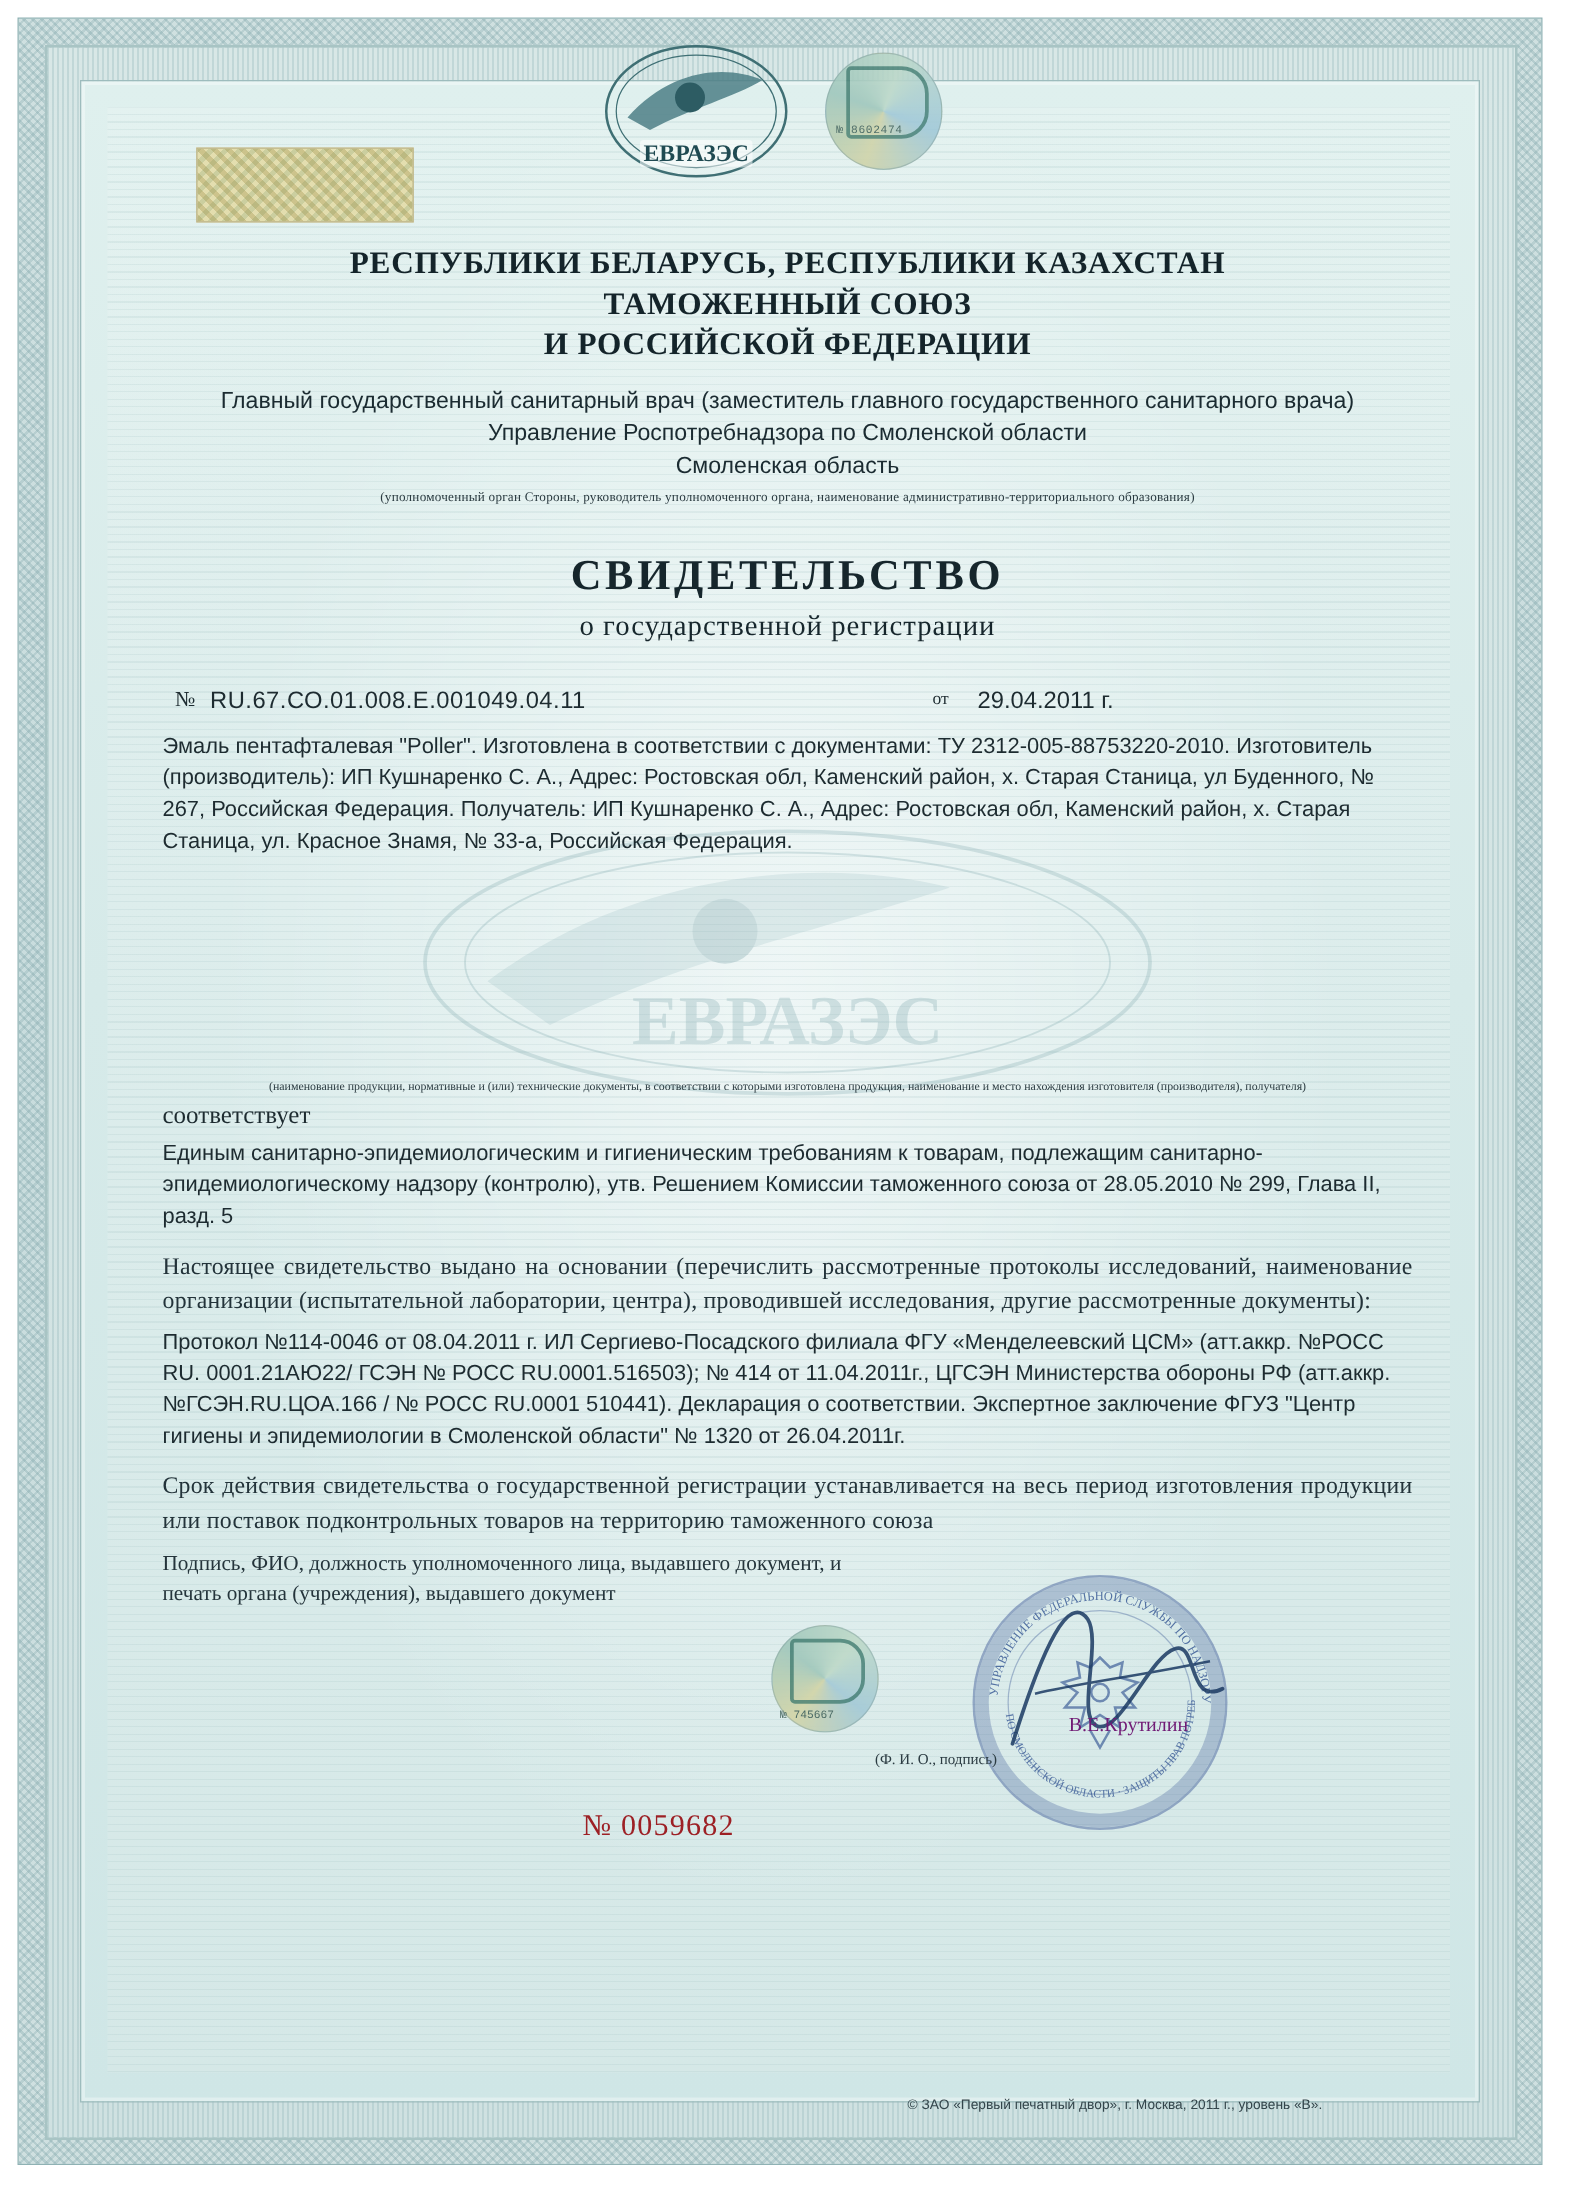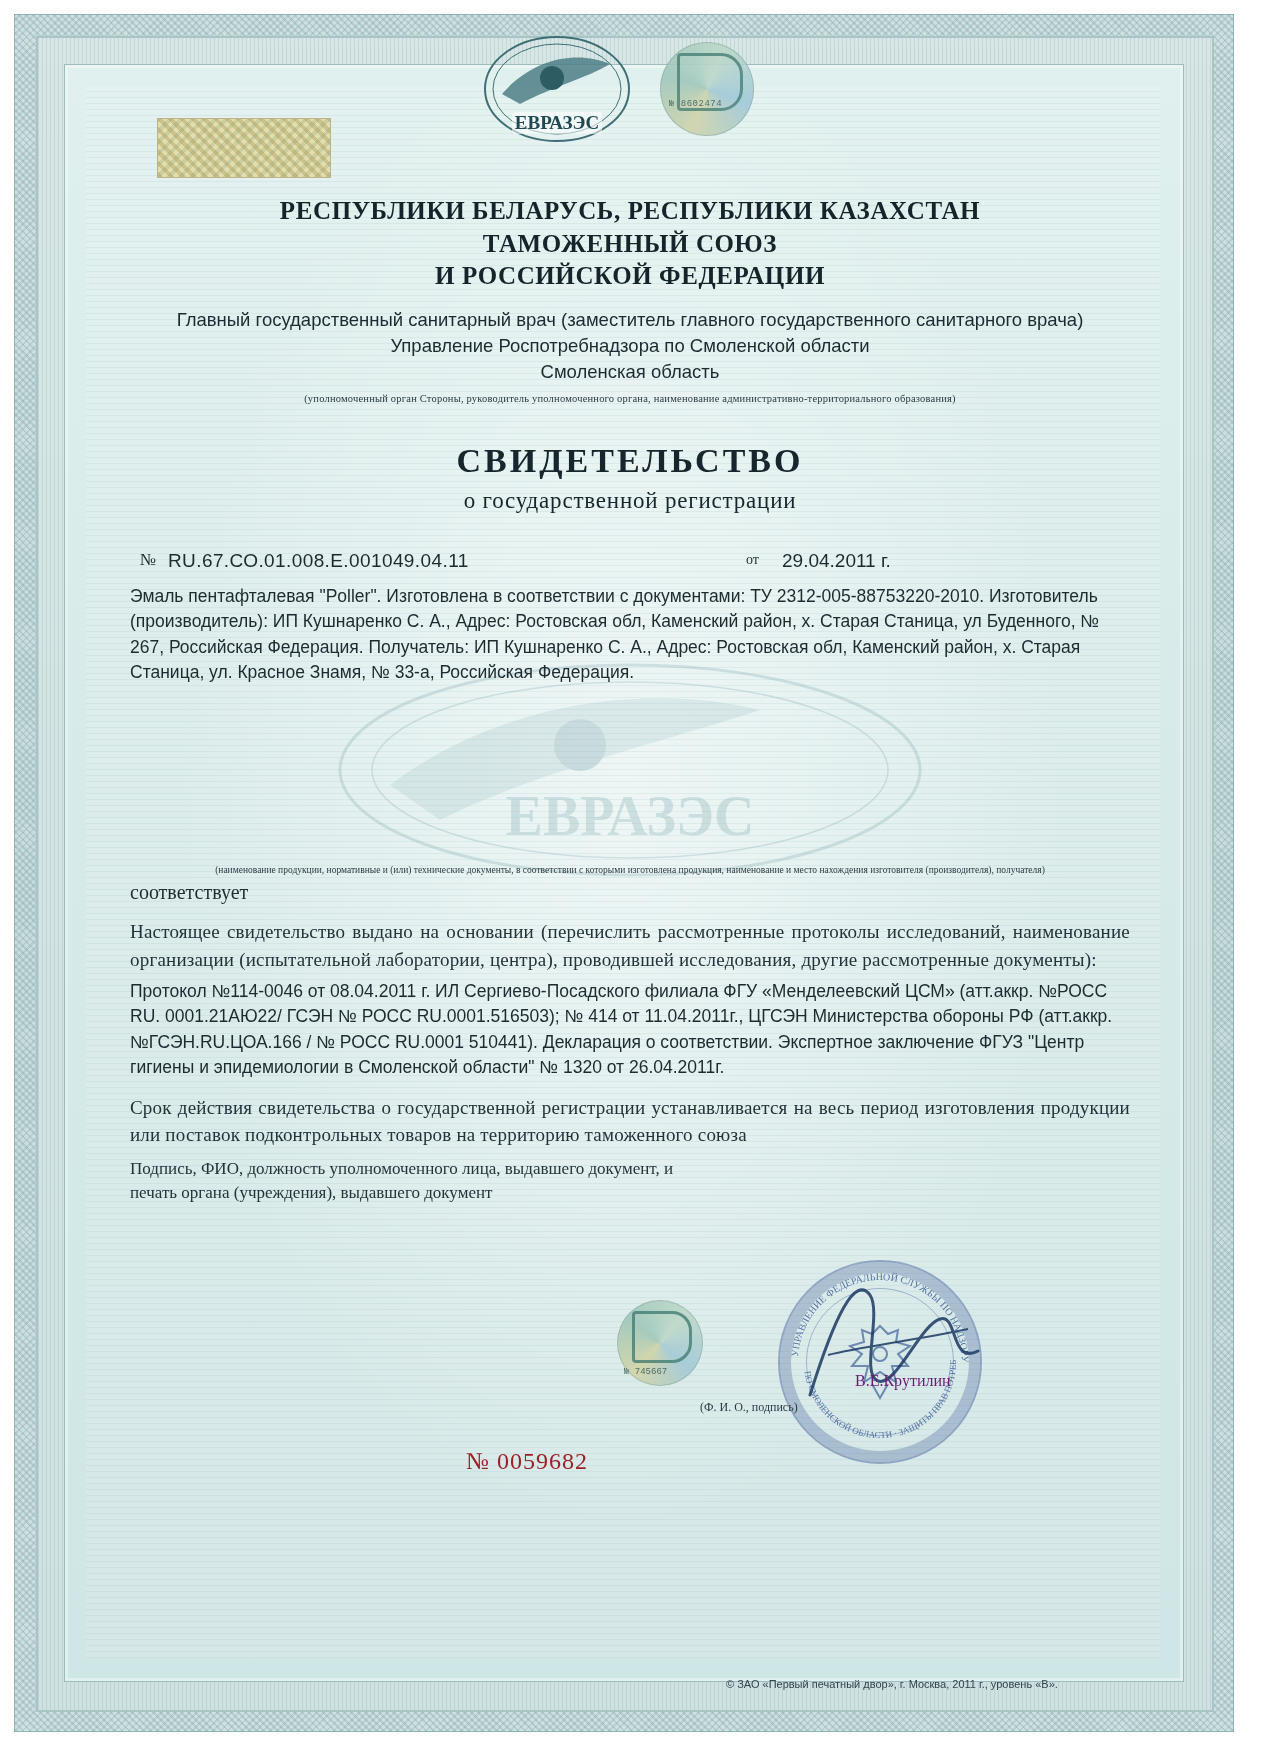--- a/index.html
+++ b/index.html
@@ -366,20 +366,21 @@
       <span class="date">29.04.2011 г.</span>
     </div>
 
     <div class="body-text">Эмаль пентафталевая "Poller". Изготовлена в соответствии с документами: ТУ 2312-005-88753220-2010. Изготовитель (производитель): ИП Кушнаренко С. А., Адрес: Ростовская обл, Каменский район, х. Старая Станица, ул Буденного, № 267, Российская Федерация. Получатель: ИП Кушнаренко С. А., Адрес: Ростовская обл, Каменский район, х. Старая Станица, ул. Красное Знамя, № 33-а, Российская Федерация.</div>
 
     <div class="spacer-prod"></div>
 
     <div class="small-caption">(наименование продукции, нормативные и (или) технические документы, в соответствии с которыми изготовлена продукция, наименование и место нахождения изготовителя (производителя), получателя)</div>
 
     <div class="sootv">соответствует</div>
+    <div class="body-text">Единым санитарно-эпидемиологическим и гигиеническим требованиям к товарам, подлежащим санитарно-эпидемиологическому надзору (контролю), утв. Решением Комиссии таможенного союза от 28.05.2010 № 299, Глава II, разд. 5</div>
 
 
 
     <div class="serif-para block-gap">Настоящее свидетельство выдано на основании (перечислить рассмотренные протоколы исследований, наименование организации (испытательной лаборатории, центра), проводившей исследования, другие рассмотренные документы):</div>
 
     <div class="body-text">Протокол №114-0046 от 08.04.2011 г. ИЛ Сергиево-Посадского филиала ФГУ «Менделеевский ЦСМ» (атт.аккр. №РОСС RU. 0001.21АЮ22/ ГСЭН № РОСС RU.0001.516503); № 414 от 11.04.2011г., ЦГСЭН Министерства обороны РФ (атт.аккр. №ГСЭН.RU.ЦОА.166 / № РОСС RU.0001 510441). Декларация о соответствии. Экспертное заключение ФГУЗ "Центр гигиены и эпидемиологии в Смоленской области" № 1320 от 26.04.2011г.</div>
 
     <div class="serif-para block-gap">Срок действия свидетельства о государственной регистрации устанавливается на весь период изготовления продукции или поставок подконтрольных товаров на территорию таможенного союза</div>
 
     <div class="sign-block">Подпись, ФИО, должность уполномоченного лица, выдавшего документ, и печать органа (учреждения), выдавшего документ</div>

